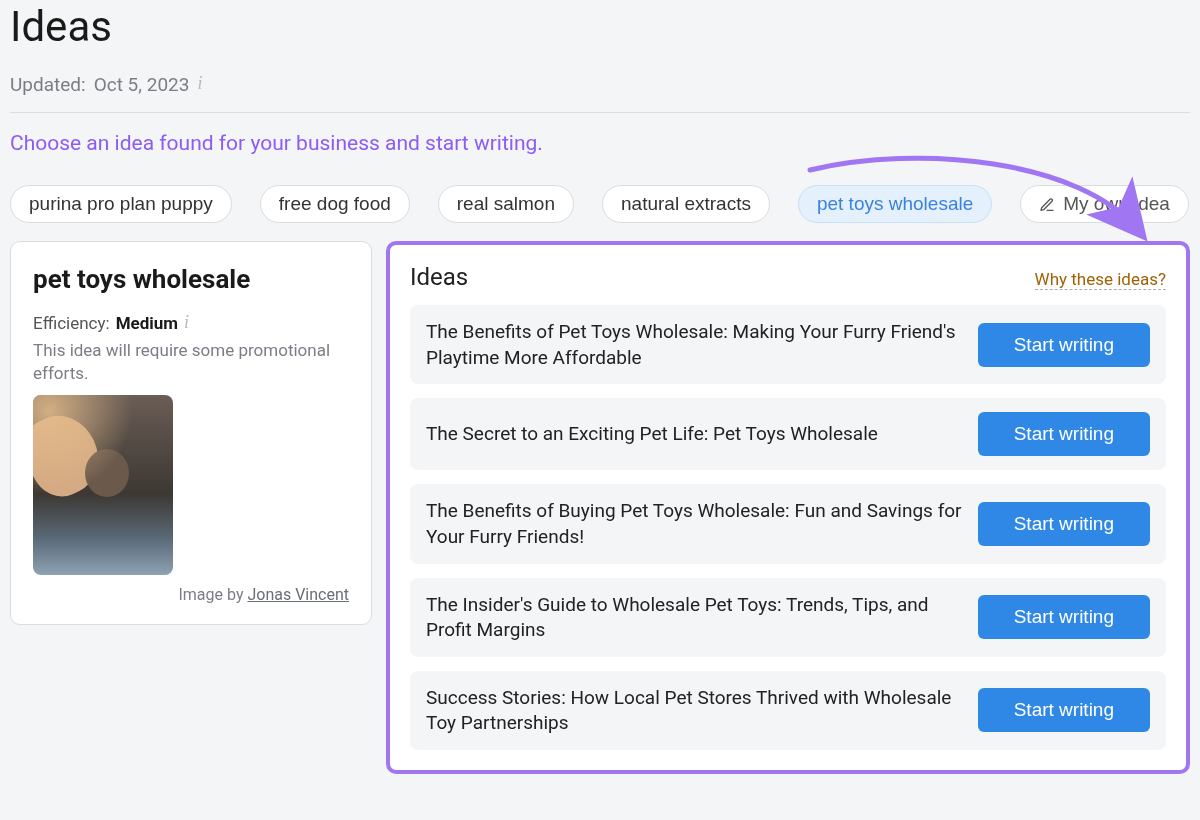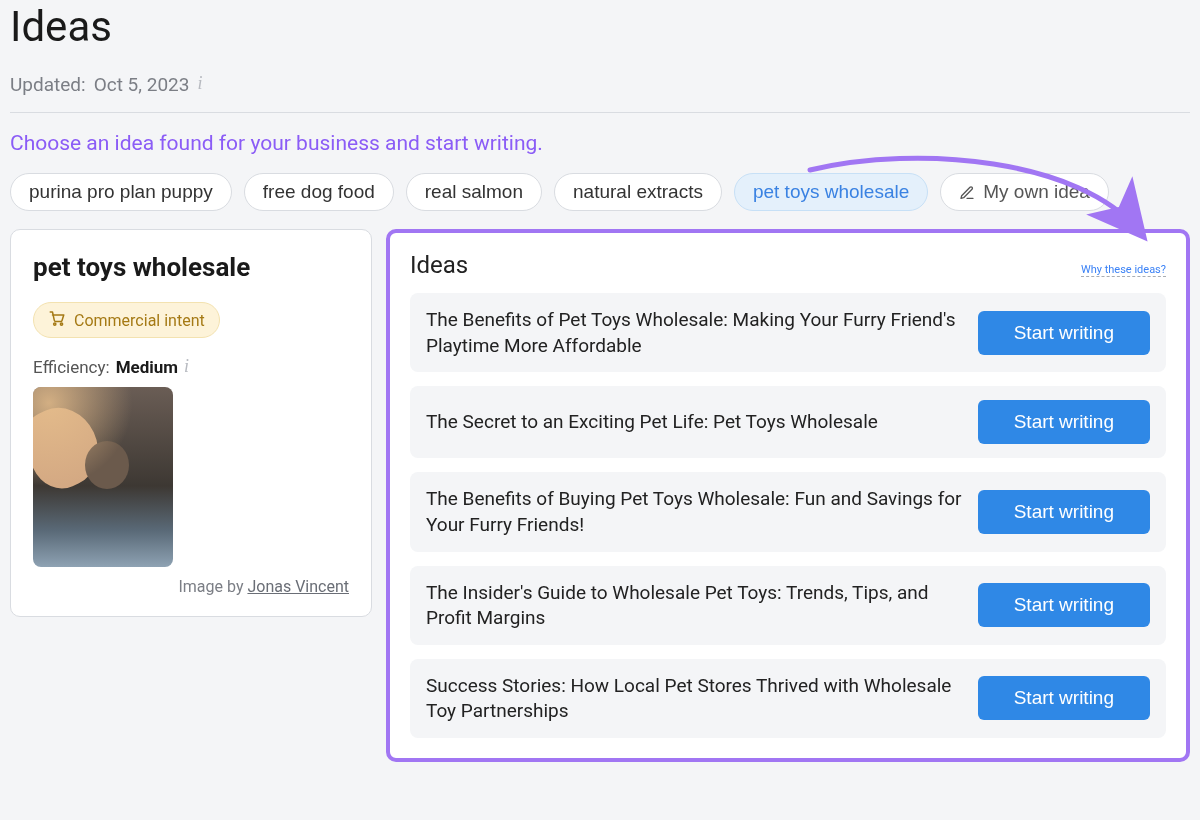--- a/index.html
+++ b/index.html
@@ -41,22 +41,22 @@
     margin-top: 16px;
   }
   .subtitle {
     font-size: 21px;
     color: #8b5cf6;
     margin-top: 18px;
   }
   .chips {
     display: flex;
     flex-wrap: wrap;
-    gap: 12px;
-    margin-top: 18px;
+    gap: 28px;
+    margin-top: 30px;
     align-items: flex-start;
   }
   .chip {
     background: #fff;
     border: 1px solid #d9dce1;
     border-radius: 999px;
     padding: 7px 18px;
     font-size: 19px;
     color: #333;
     cursor: pointer;
@@ -171,22 +171,22 @@
     justify-content: space-between;
     align-items: baseline;
     margin-bottom: 14px;
   }
   .right-head h3 {
     font-size: 24px;
     font-weight: 400;
     color: #222;
   }
   .why-link {
-    font-size: 11px;
-    color: #3b82f6;
+    font-size: 17px;
+    color: #a16207;
     border-bottom: 1px dashed #a9adb3;
     cursor: pointer;
   }
   .idea-row {
     background: #f4f5f7;
     border-radius: 8px;
     padding: 14px 16px;
     display: flex;
     align-items: center;
     justify-content: space-between;
@@ -249,36 +249,27 @@
           </svg>
       </span>
       <span>My own idea</span>
     </button>
   </div>
 
   <div class="layout">
     <div class="card left-card">
       <h2>pet toys wholesale</h2>
 
-      <div class="badge">
-        <span>
-          <svg viewBox="0 0 24 24" fill="none" stroke="#a57a15" stroke-width="2" stroke-linecap="round" stroke-linejoin="round">
-              <circle cx="9" cy="20" r="1.5"></circle>
-              <circle cx="18" cy="20" r="1.5"></circle>
-              <path d="M3 4h3l2.4 11.2a2 2 0 0 0 2 1.6h6.3a2 2 0 0 0 2-1.5L21 8H6"></path>
-            </svg>
-        </span>
-        <span>Commercial intent</span>
-      </div>
 
       <div class="eff-row">
         <span>Efficiency:</span>
         <span class="val">Medium</span>
         <span class="info-icon">i</span>
       </div>
+      <p class="eff-desc">This idea will require some promotional efforts.</p>
 
       <div class="thumb">
         <div class="hand"></div>
         <div class="paw"></div>
       </div>
       <p class="credit">
         <span>Image by </span><span class="name">Jonas Vincent</span>
       </p>
     </div>
 

